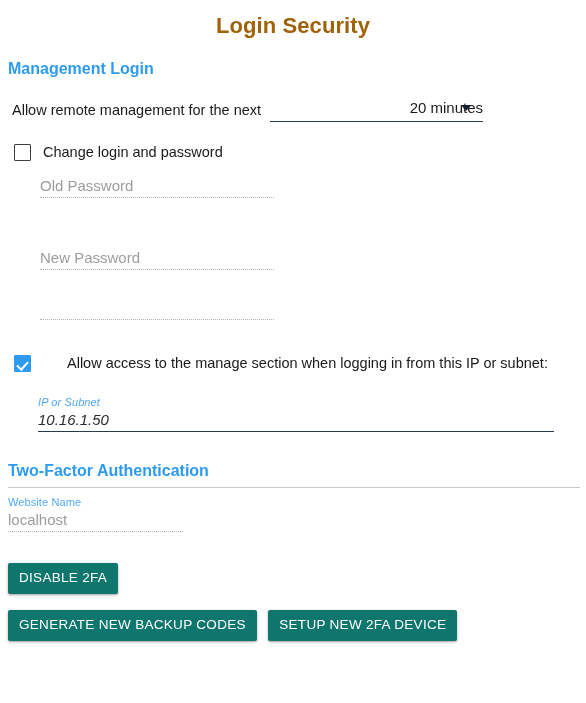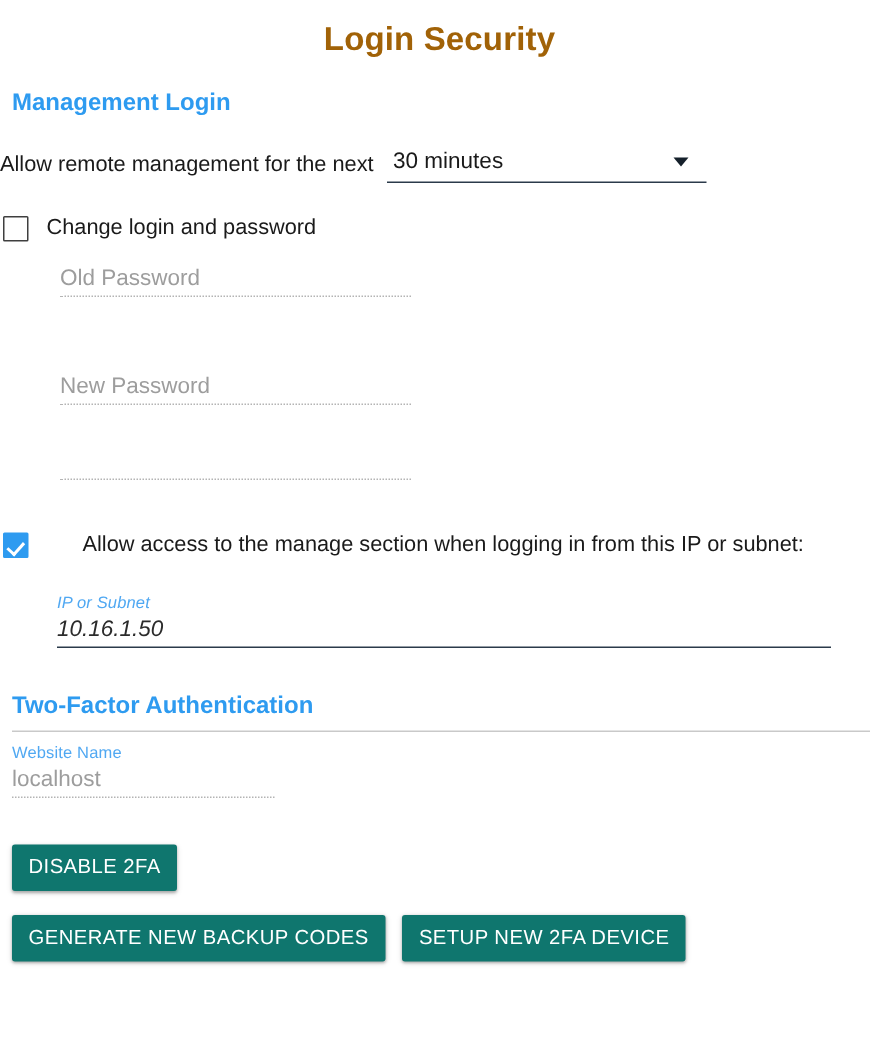--- a/index.html
+++ b/index.html
@@ -42,21 +42,22 @@
     height: 1px;
     background: #c9c9c9;
     margin: 7px 6px 0 8px;
   }
 
   
   .remote-row {
     display: flex;
     align-items: flex-end;
     margin-top: 20px;
-    padding-left: 0;
+    padding-left: 12px;
+    text-align: right;
   }
   .remote-label {
     font-size: 14.5px;
     color: #1a1a1a;
     line-height: 16px;
     padding-bottom: 4px;
   }
   .select-wrap {
     position: relative;
     width: 213px;
@@ -78,21 +79,21 @@
     height: 0;
     border-left: 5px solid transparent;
     border-right: 5px solid transparent;
     border-top: 6px solid #15202b;
   }
 
   
   .check-row {
     display: flex;
     align-items: flex-start;
-    padding-left: 2px;
+    padding-left: 14px;
   }
   .check-row.first { margin-top: 22px; }
   .check-row.second { margin-top: 32px; gap: 24px; }
 
   .checkbox {
     width: 17px;
     height: 17px;
     box-sizing: border-box;
     flex: 0 0 auto;
     border: 1.5px solid #3f3f3f;
@@ -196,21 +197,21 @@
 
 <h1 class="page-title">Login Security</h1>
 
 <div>
 
   <div class="section-heading">Management Login</div>
 
   <div class="remote-row">
     <span class="remote-label">Allow remote management for the next</span>
     <div class="select-wrap">
-      <span class="select-value">30 minutes</span>
+      <span class="select-value">20 minutes</span>
       <span class="select-arrow"></span>
     </div>
   </div>
 
   <div class="check-row first">
     <span class="checkbox"></span>
     <span class="check-label">Change login and password</span>
   </div>
 
   <div class="fields-group">

